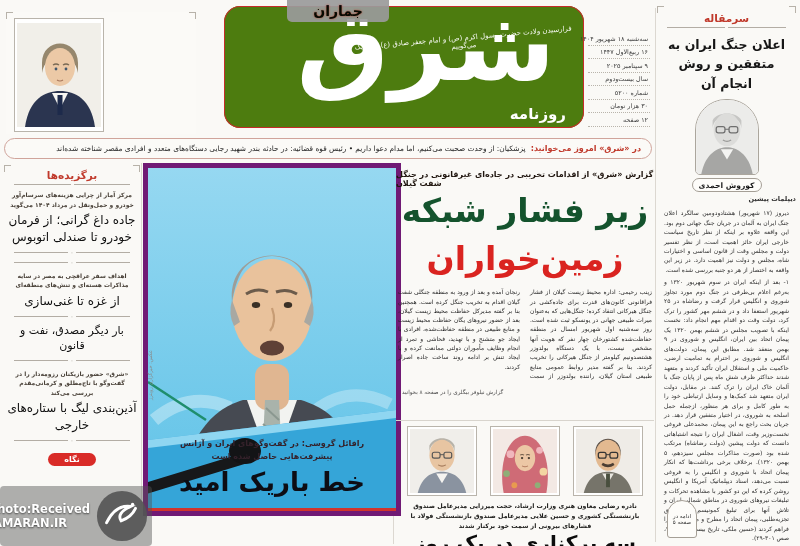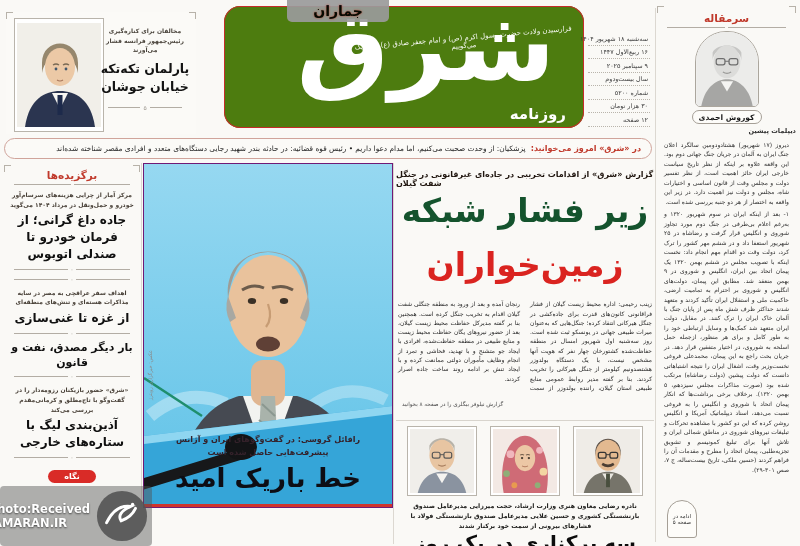--- a/index.html
+++ b/index.html
@@ -64,27 +64,27 @@
   .ed-body{font-size:6px;line-height:1.58;text-align:justify;color:#2d2d2d;padding:0 7px;height:336px;overflow:hidden;}
   .ed-body p{margin:0 0 3px;}
   .ed-cont{position:absolute;left:10px;bottom:4px;width:30px;height:38px;border:1px solid #a59f96;
            border-radius:15px 15px 3px 3px;font-size:5.4px;text-align:center;color:#333;
            display:flex;align-items:center;justify-content:center;padding:2px;box-sizing:border-box;background:#fdfcf9;}
 
   
   .sidebar{left:4px;top:165px;width:136px;height:377px;text-align:center;}
   .sb-label{color:#c0392b;font-weight:bold;font-size:10.5px;margin-top:4px;}
   .sb-kicker{font-size:6px;font-weight:bold;color:#473f36;line-height:1.6;padding:0 6px;margin-top:5px;}
-  .sb-headline{font-size:12px;font-weight:bold;color:#101010;line-height:1.4;margin-top:3px;padding:0 2px;}
+  .sb-headline{font-size:12px;font-weight:normal;color:#101010;line-height:1.4;margin-top:3px;padding:0 2px;}
   .sb-headline.sm{font-size:11px;}
   .look-pill{display:inline-block;background:#d92b27;color:#fff;font-weight:bold;font-size:8px;
              border-radius:9px;padding:2px 16px;margin-top:4px;}
 
   
-  .photo{left:143px;top:163px;width:248px;height:343px;border:1px solid #701a75;background:#86efac;overflow:hidden;}
+  .photo{left:143px;top:163px;width:248px;height:343px;border:5px solid #701a75;background:#86efac;overflow:hidden;}
   .photo > svg{position:absolute;inset:0;display:block;}
   .photo-caption{position:absolute;left:0;right:0;bottom:14px;text-align:center;}
   .ph-kicker{font-size:8px;font-weight:bold;color:#35222b;line-height:1.6;width:200px;margin:0 auto;}
   .ph-headline{font-size:26px;font-weight:bold;color:#0d0d14;margin-top:3px;}
   .photo-redline{position:absolute;left:0;right:0;bottom:0;height:3px;background:#d0342c;}
   .photo-credit{position:absolute;left:147px;top:500px;transform:rotate(-90deg);transform-origin:0 0;
                 font-size:5px;color:#8a8a8a;width:150px;white-space:nowrap;z-index:5;}
 
   
   .lead{left:396px;top:164px;width:258px;height:254px;}
@@ -149,37 +149,31 @@
         <path d="M36,42 q3,-2 6,0" stroke="#7a6a55" stroke-width="1.4" fill="none"></path>
         <path d="M46,42 q3,-2 6,0" stroke="#7a6a55" stroke-width="1.4" fill="none"></path>
         <circle cx="39" cy="46" r="1.4" fill="#42586e"></circle>
         <circle cx="49" cy="46" r="1.4" fill="#42586e"></circle>
         <path d="M40,57 q3,2 6,0" stroke="#a8785c" stroke-width="1.2" fill="none"></path>
         <path d="M8,104 C12,76 28,68 43,68 C58,68 74,76 78,104 Z" fill="#2b3550"></path>
         <path d="M35,70 L43,86 L51,70 Z" fill="#f7f6f2"></path>
         <rect x="40.5" y="72" width="5" height="20" fill="#1d2a4b"></rect>
       </svg>
     </div>
-    <div class="france-text">
-      <div class="france-kicker">مخالفان برای کناره‌گیری رئیس‌جمهور فرانسه فشار می‌آورند</div>
-      <div class="france-headline">پارلمان تکه‌تکه خیابان جوشان</div>
-      <div class="orn">
-          <span>۵</span>
-        </div>
-    </div>
   </section>
 
   <div class="abs strip">
     <span class="strip-label">در «شرق» امروز می‌خوانید:</span>
     <span class="strip-text">پزشکیان: از وحدت صحبت می‌کنیم، اما مدام دعوا داریم • رئیس قوه قضائیه: در حادثه بندر شهید رجایی دستگاه‌های متعدد و افرادی مقصر شناخته شده‌اند</span>
   </div>
 
   <aside class="abs editorial bracket">
     <div class="ed-label">سرمقاله</div>
     <div class="orn"></div>
+    <h1 class="ed-headline">اعلان جنگ ایران به متفقین و روش انجام آن</h1>
     <div class="ed-photo">
       <svg viewBox="0 0 60 72" xmlns="http://www.w3.org/2000/svg">
         <rect width="60" height="72" fill="#ececea"></rect>
         <path d="M16,28 C16,12 44,12 44,28 L44,20 C40,11 20,11 16,20 Z" fill="#c6c6c4"></path>
         <ellipse cx="30" cy="29" rx="13" ry="16" fill="#dcdcda"></ellipse>
         <rect x="19.5" y="26" width="8.5" height="6" rx="2" fill="none" stroke="#6e6e6e" stroke-width="1.2"></rect>
         <rect x="32" y="26" width="8.5" height="6" rx="2" fill="none" stroke="#6e6e6e" stroke-width="1.2"></rect>
         <line x1="28" y1="28.5" x2="32" y2="28.5" stroke="#6e6e6e" stroke-width="1"></line>
         <path d="M26,39 q4,2.5 8,0" stroke="#9a9a98" stroke-width="1.2" fill="none"></path>
         <path d="M5,72 C9,52 21,46 30,46 C39,46 51,52 55,72 Z" fill="#a6a6a4"></path>
@@ -276,21 +270,21 @@
       <div class="ph-kicker">رافائل گروسی: در گفت‌وگوهای ایران و آژانس پیشرفت‌هایی حاصل شده است</div>
       <div class="ph-headline">خط باریک امید</div>
     </figcaption>
     <div class="photo-redline"></div>
   </figure>
   <div class="photo-credit">عکس: خبرگزاری رویترز</div>
 
   <section class="abs lead">
     <div class="lead-kicker">گزارش «شرق» از اقدامات تخریبی در جاده‌ای غیرقانونی در جنگل شفت گیلان</div>
     <h1 class="lead-h1" style="margin:4px 0 0;">زیر فشار شبکه</h1>
-    <h1 class="lead-h2" style="margin:16px;">زمین‌خواران</h1>
+    <h1 class="lead-h2" style="margin:10px;">زمین‌خواران</h1>
     <div class="lead-body">زینب رحیمی: اداره محیط زیست گیلان از فشار فراقانونی کانون‌های قدرت برای جاده‌کشی در جنگل هیرکانی انتقاد کرده؛ جنگل‌هایی که به‌عنوان میراث طبیعی جهانی در یونسکو ثبت شده است. روز سه‌شنبه اول شهریور امسال در منطقه حفاظت‌شده کشتورخان چهار نفر که هویت آنها مشخص نیست، با یک دستگاه بولدوزر هشتصدونیم کیلومتر از جنگل هیرکانی را تخریب کردند. بنا بر گفته مدیر روابط عمومی منابع طبیعی استان گیلان، راننده بولدوزر از سمت رنجان آمده و بعد از ورود به منطقه جنگلی شفت گیلان اقدام به تخریب جنگل کرده است. همچنین بنا بر گفته مدیرکل حفاظت محیط زیست گیلان، بعد از حضور نیروهای یگان حفاظت محیط زیست و منابع طبیعی در منطقه حفاظت‌شده، افرادی با ایجاد جو متشنج و با تهدید، فحاشی و تمرد از انجام وظایف مأموران دولتی ممانعت کرده و با ایجاد تنش بر ادامه روند ساخت جاده اصرار کردند.</div>
     <div class="lead-foot">گزارش نیلوفر بیگلری را در صفحه ۸ بخوانید</div>
   </section>
   <div class="lead-divider"></div>
 
   <section class="abs dismiss">
     <div class="dz-photos">
       <div class="dz-frame">
         <svg viewBox="0 0 66 66" xmlns="http://www.w3.org/2000/svg">
           <rect width="66" height="66" fill="#f0eeea"></rect>

